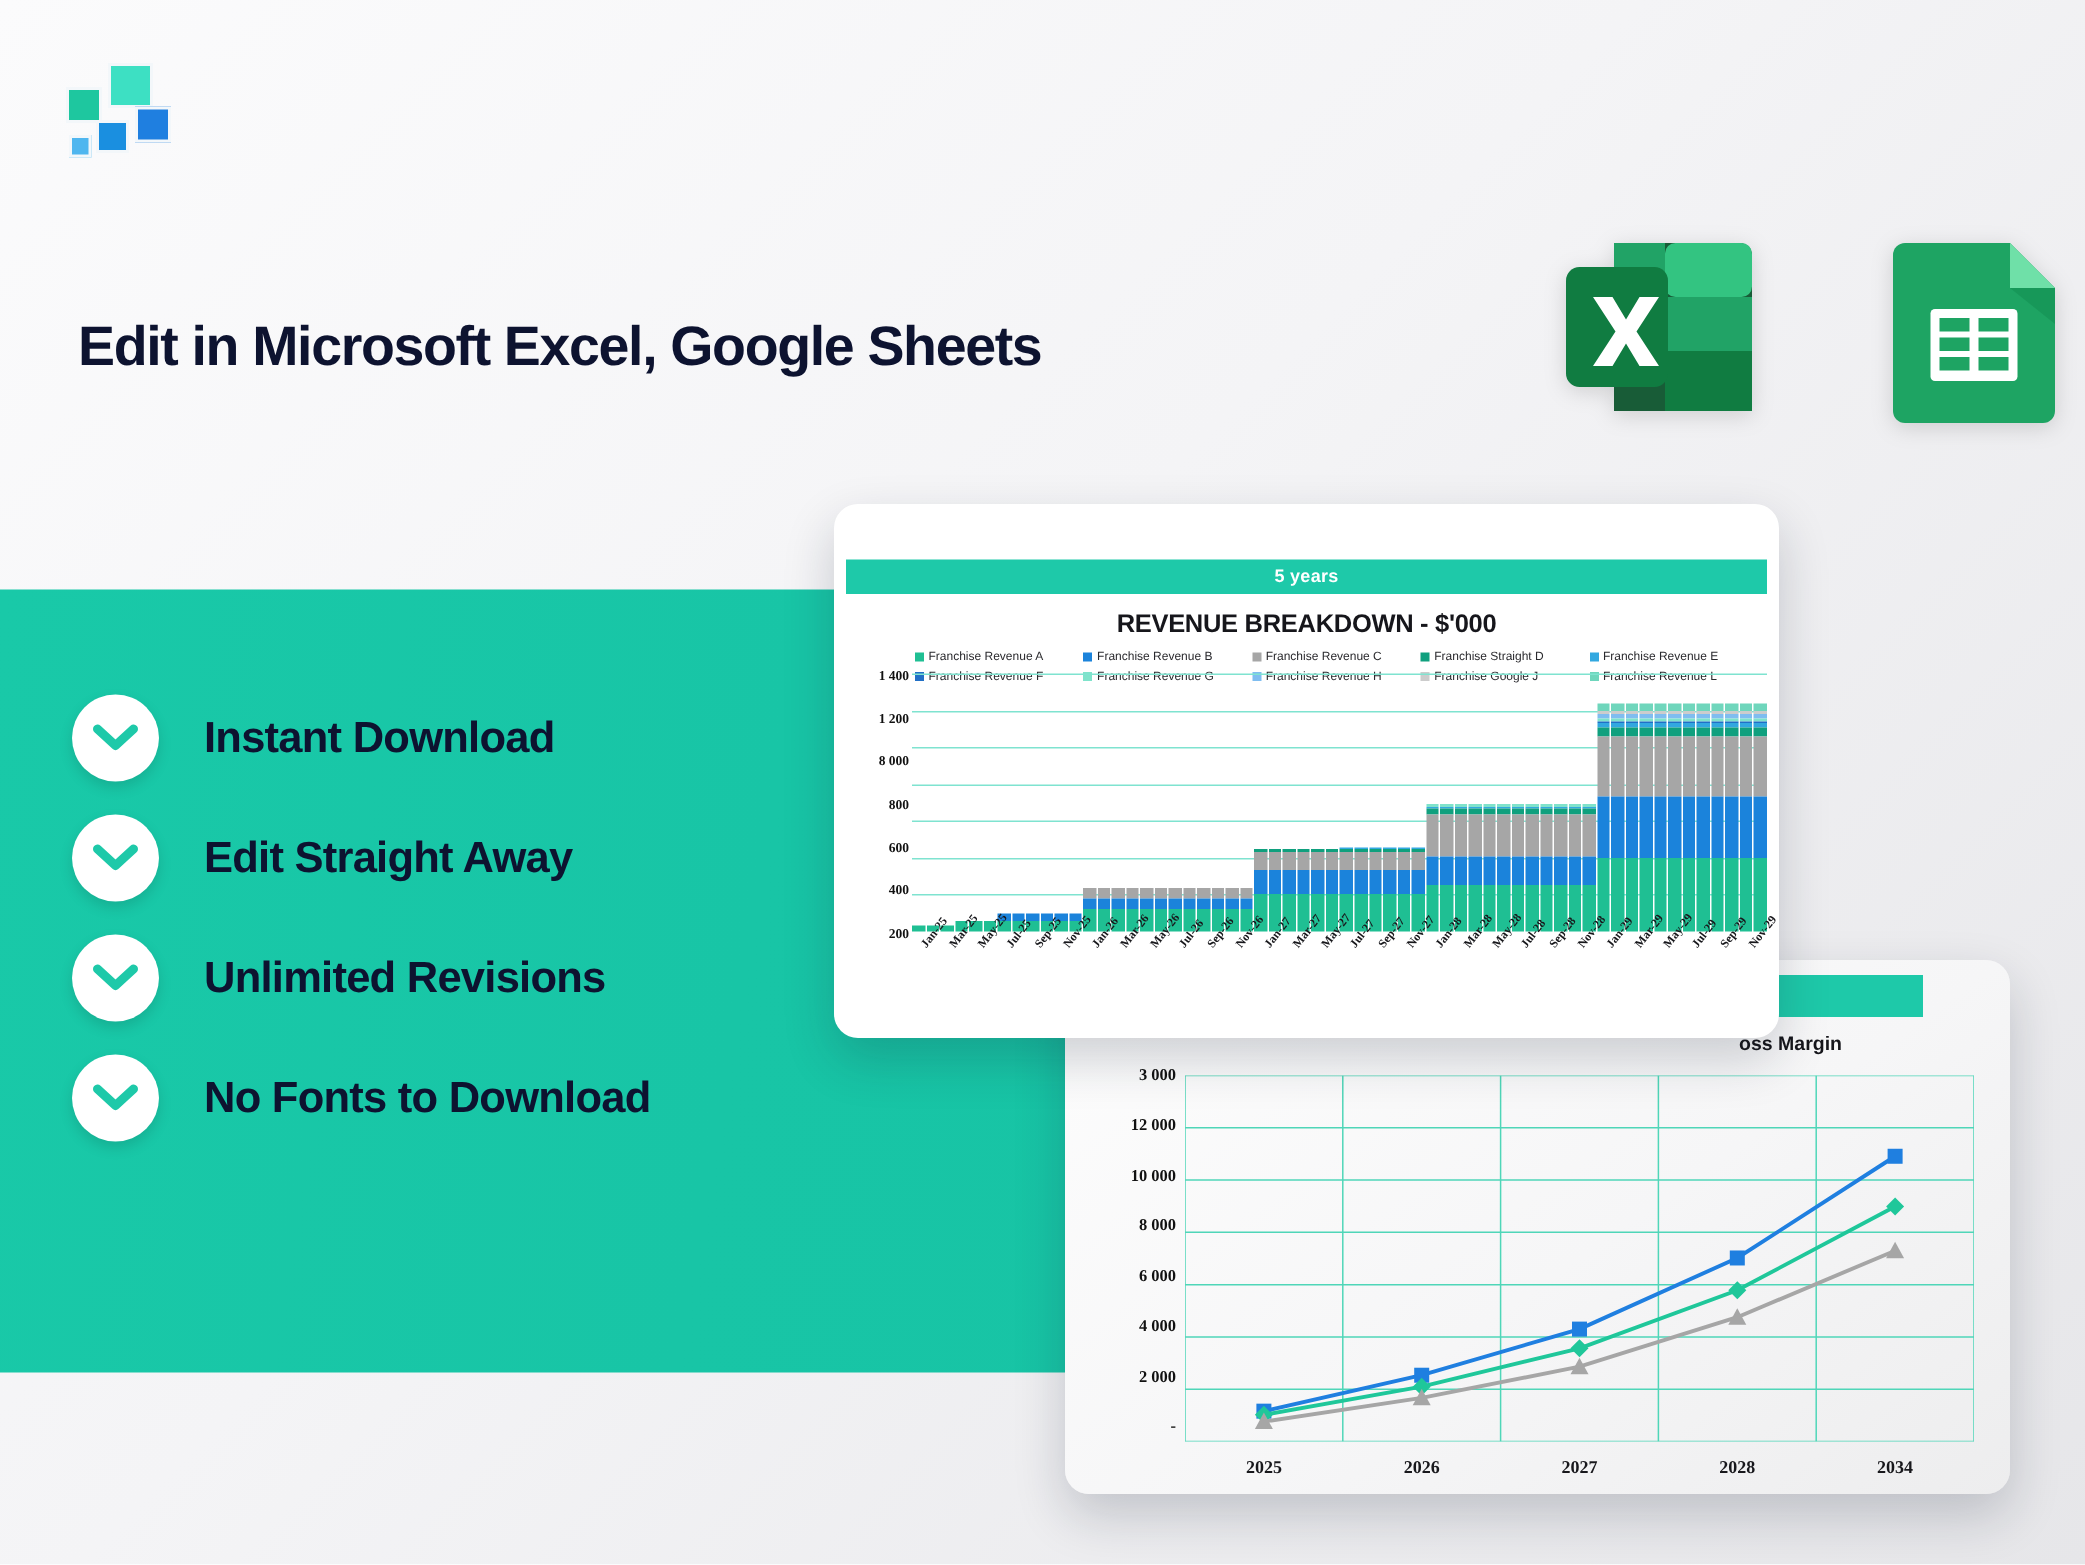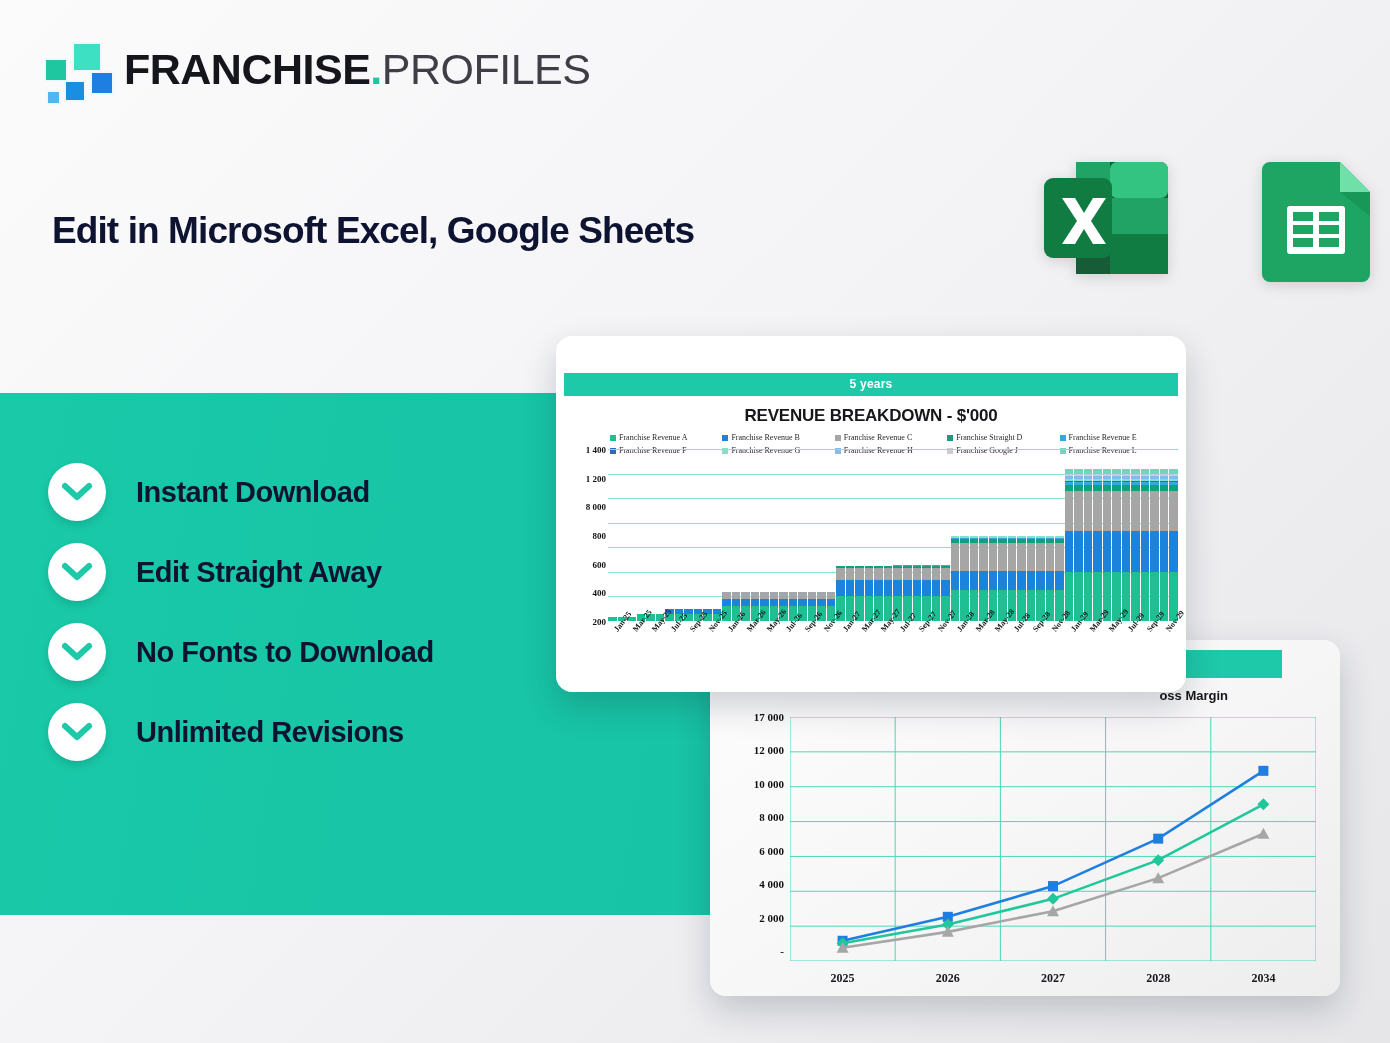--- a/index.html
+++ b/index.html
@@ -82,21 +82,21 @@
   #card-profit .card-sub {
     text-align: right; padding-right: 112px; margin-top: 10px;
     font-size: 13px; font-weight: 700; color: #16161b;
   }
 
   
   .legend {
     display: grid; grid-template-columns: repeat(5, 1fr);
     row-gap: 4px; margin: 7px 14px 0 54px;
   }
-  .lg { display: flex; align-items: center; font-size: 8px; color: #2a2a2e; white-space: nowrap; font-family: Liberation Serif, serif; }
+  .lg { display: flex; align-items: center; font-size: 8px; color: #2a2a2e; white-space: nowrap; }
   .lg .sw { width: 6px; height: 6px; margin-right: 3px; flex: 0 0 6px; }
 
   
   .plot-wrap { position: relative; margin-top: 4px; height: 180px; }
   .y-axis {
     position: absolute; left: 4px; top: -14px; width: 46px; height: 182px;
     display: flex; flex-direction: column; justify-content: space-between;
     text-align: right; font-size: 9px; font-weight: 700; color: #111; font-family: "Liberation Serif", serif;
   }
   .plot {
@@ -142,23 +142,20 @@
 
   <div class="teal-band"></div>
 
   <div class="logo">
     <div class="logo-mark">
       <i class="lm1"></i>
         <i class="lm2"></i>
         <i class="lm3"></i>
         <i class="lm4"></i>
         <i class="lm5"></i>
-    </div>
-    <div class="logo-text">
-      <span class="b">FRANCHISE</span><span class="dot">.</span><span class="l">PROFILES</span>
     </div>
   </div>
 
   <div class="headline">Edit in Microsoft Excel, Google Sheets</div>
 
   <div class="app-icons">
     <div class="app-icon">
       <svg viewBox="0 0 132 132" width="132" height="132">
         <path d="M36 10 h84 a8 8 0 0 1 8 8 v96 a8 8 0 0 1 -8 8 h-84 z" fill="#185c37"></path>
         <rect x="70" y="10" width="58" height="36" rx="7" fill="#33c481"></rect>
@@ -203,38 +200,38 @@
           </svg>
       </div>
       <div class="feat-label">Edit Straight Away</div>
     </div>
     <div class="feat">
       <div class="feat-ic">
         <svg width="30" height="20" viewBox="0 0 30 20">
             <path d="M3 4 L15 15 L27 4" fill="none" stroke="#1ec9a9" stroke-width="6" stroke-linecap="round" stroke-linejoin="round"></path>
           </svg>
       </div>
-      <div class="feat-label">No Fonts to Download</div>
+      <div class="feat-label">Unlimited Revisions</div>
     </div>
     <div class="feat">
       <div class="feat-ic">
         <svg width="30" height="20" viewBox="0 0 30 20">
             <path d="M3 4 L15 15 L27 4" fill="none" stroke="#1ec9a9" stroke-width="6" stroke-linecap="round" stroke-linejoin="round"></path>
           </svg>
       </div>
-      <div class="feat-label">Unlimited Revisions</div>
+      <div class="feat-label">No Fonts to Download</div>
     </div>
   </div>
 
   <div class="card" id="card-profit">
     <div class="card-band">ber 2029</div>
     <div class="card-sub">oss Margin</div>
     <div class="lc-wrap">
       <div class="lc-y" id="lc-y">
-          <div>17 000</div>
+          <div>3 000</div>
           <div>12 000</div>
           <div>10 000</div>
           <div>8 000</div>
           <div>6 000</div>
           <div>4 000</div>
           <div>2 000</div>
           <div>-</div>
         </div>
       <div class="lc-plot" id="lc-plot"><svg width="526" height="244" viewBox="0 0 526 244">
             <line x1="0" x2="526" y1="0" y2="0" stroke="#4fd6b8" stroke-width="1"></line>

